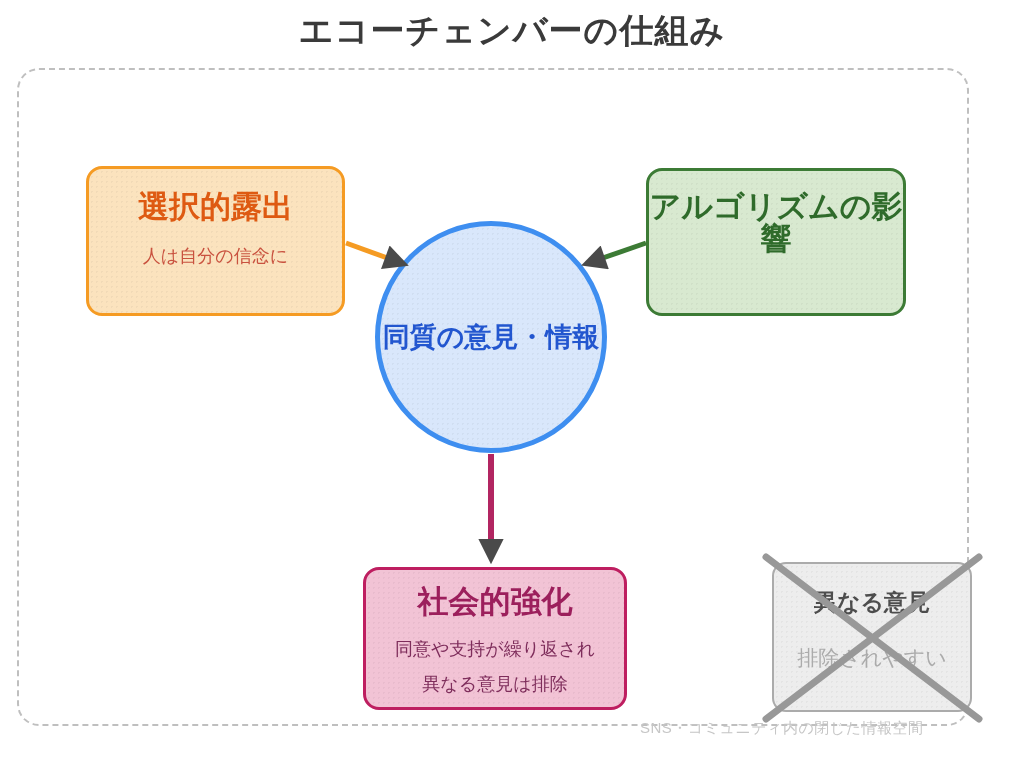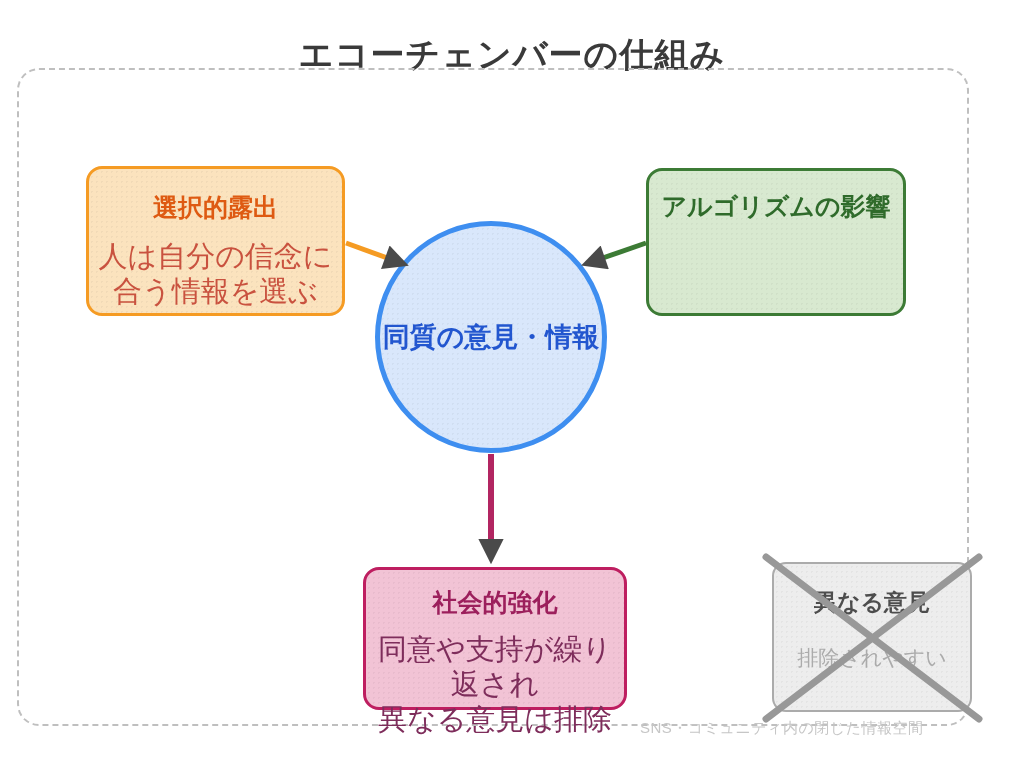--- a/index.html
+++ b/index.html
@@ -6,36 +6,36 @@
   html, body { background: #ffffff; }
   body {
     font-family: "Liberation Sans", "DejaVu Sans", sans-serif;
     width: 1024px; height: 769px; position: relative; overflow: hidden;
   }
   .canvas { position: absolute; inset: 0; width: 1024px; height: 769px; }
 
   .title {
     position: absolute; left: 0; top: 8px; width: 1024px;
     text-align: center; font-size: 34px; font-weight: 700;
-    color: var(--title-text, #3a3a3a); letter-spacing: 1px; margin-top: 24px;
+    color: var(--title-text, #3a3a3a); letter-spacing: 1px;
   }
 
   .frame {
     position: absolute; left: 17px; top: 68px; width: 952px; height: 658px;
     border: 2px dashed var(--dashed-border, #bfbfbf); border-radius: 22px;
   }
 
   .node {
     position: absolute; display: flex; flex-direction: column; align-items: center;
     border-radius: 16px; text-align: center;
     background-image: radial-gradient(rgba(0,0,0,0.04) 1px, transparent 1px);
     background-size: 5px 5px;
   }
-  .node-title { font-weight: 700; font-size: 25px; line-height: 32px; }
-  .node-body  { font-size: 29px; line-height: 35px; }
+  .node-title { font-weight: 700; font-size: 31px; line-height: 32px; }
+  .node-body  { font-size: 18px; line-height: 35px; }
 
   .node.orange {
     left: 86px; top: 166px; width: 259px; height: 150px;
     background-color: var(--orange-fill, #fbe3be);
     border: 3px solid var(--orange-border, #f59b23);
     padding-top: 22px;
   }
   .node.orange .node-title { color: var(--orange-title, #de5a12); margin-bottom: 16px; }
   .node.orange .node-body  { color: var(--orange-body, #c9523f); }
 
@@ -100,21 +100,20 @@
 <div class="canvas">
 
   <h1 class="title">エコーチェンバーの仕組み</h1>
 
   <div class="frame"></div>
 
   <div class="node orange">
     <div class="node-title">選択的露出</div>
     <div class="node-body">
       <div>人は自分の信念に</div>
-      <div>合う情報を選ぶ</div>
     </div>
   </div>
 
   <div class="node green">
     <div class="node-title">アルゴリズムの影響</div>
     <div class="node-body">
     </div>
   </div>
 
   <div class="node pink">

